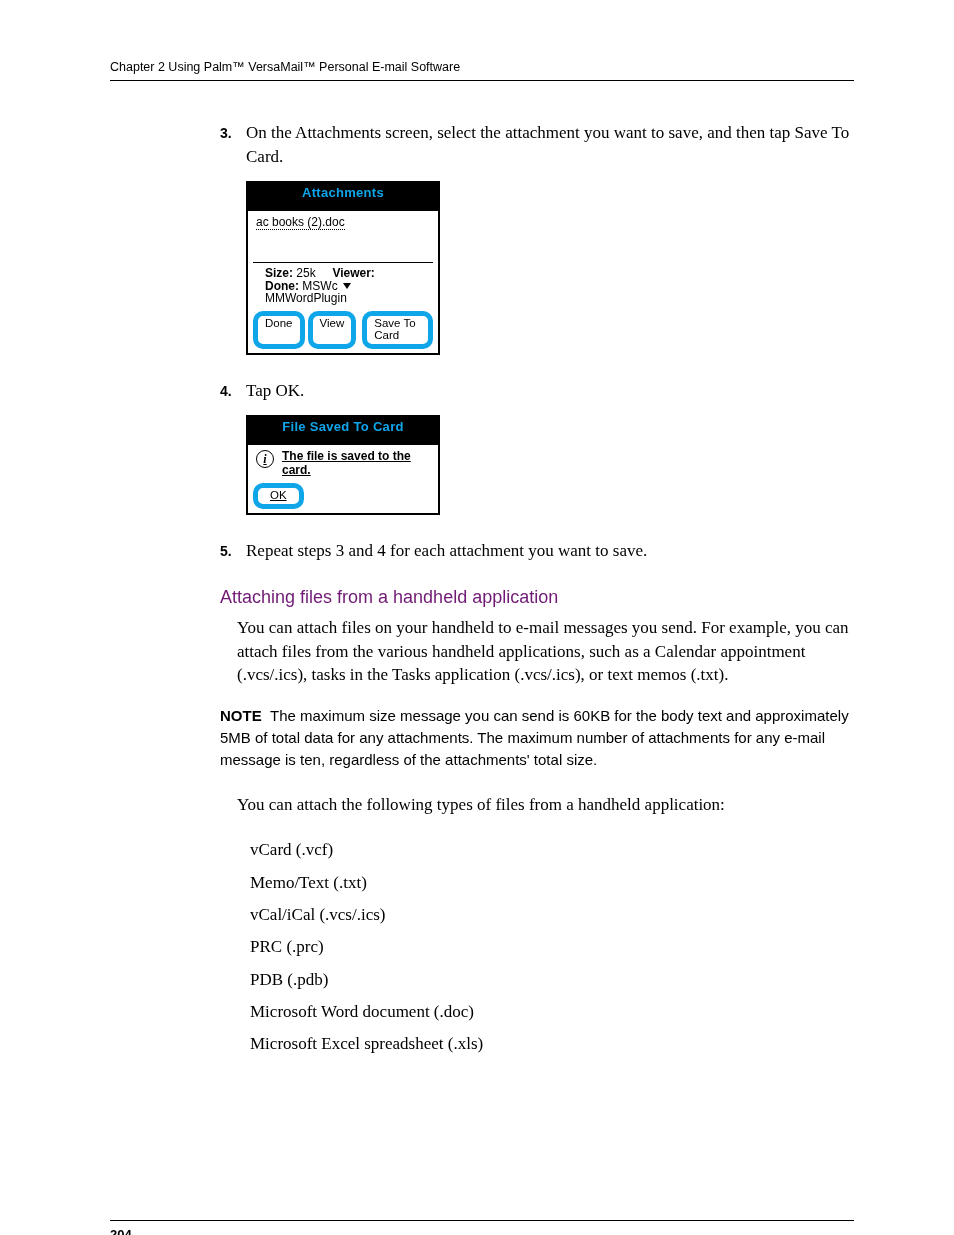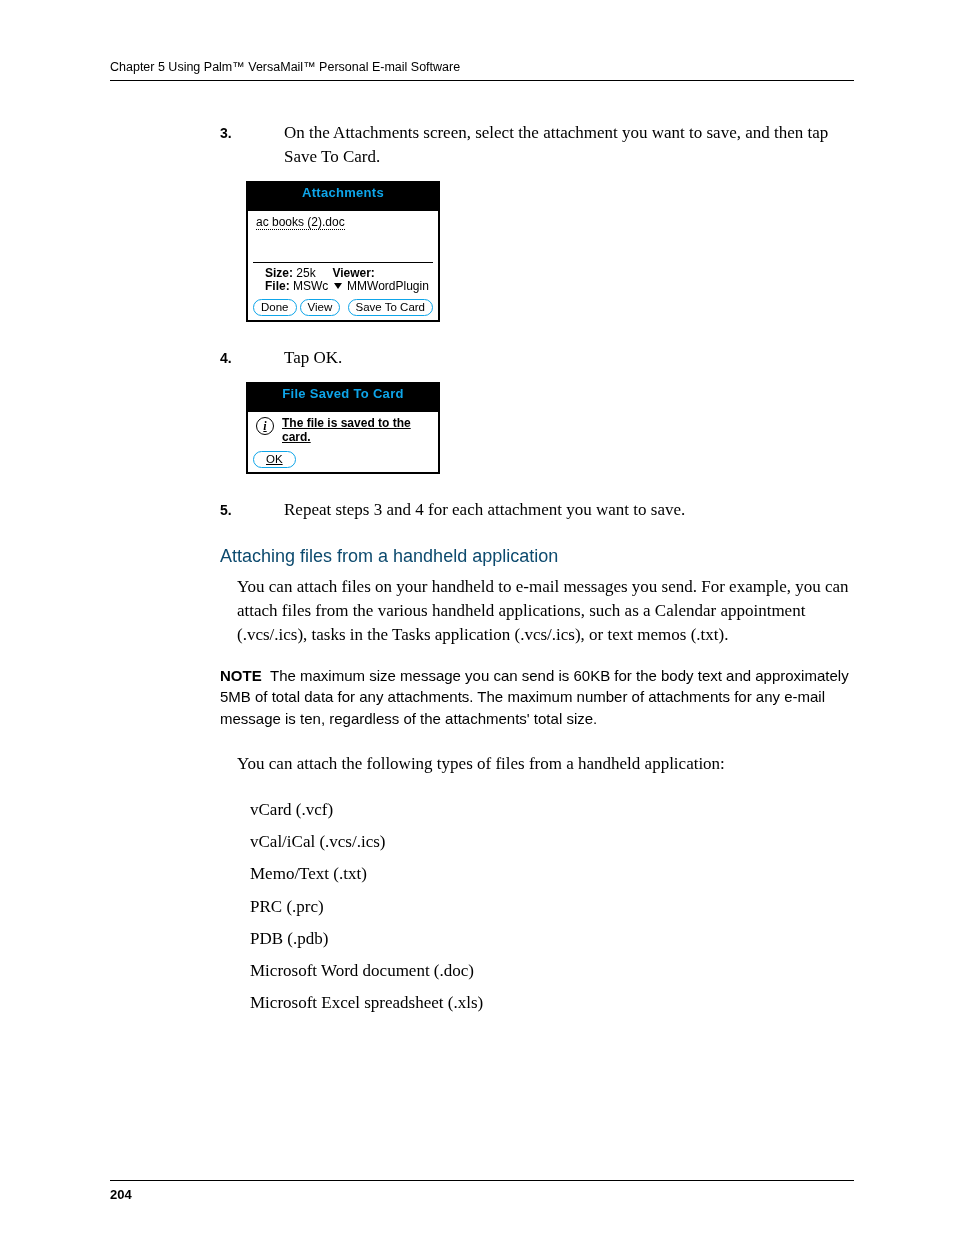--- a/index.html
+++ b/index.html
@@ -36,21 +36,20 @@
   .step-num {
     font-family: Arial, Helvetica, sans-serif;
     font-weight: bold;
     font-size: 14px;
     width: 26px;
     flex-shrink: 0;
     padding-top: 3px;
   }
   .step-body {
     flex: 1;
-    margin-left: 38px;
   }
   .palm-box {
     border: 2px solid #000;
     background: #fff;
     font-family: Arial, Helvetica, sans-serif;
     font-size: 12px;
     line-height: 1.0;
     margin: 10px 0 24px 26px;
   }
   .palm-title {
@@ -90,21 +89,21 @@
     border-top:6px solid #000;
     vertical-align: middle;
     margin: 0 2px;
   }
   .palm-buttons {
     display: flex;
     padding: 2px 5px 4px 5px;
     gap: 3px;
   }
   .palm-btn {
-    border: 1px solid #0ea5e9;
+    border: 5px solid #0ea5e9;
     border-radius: 10px;
     padding: 1px 7px 2px 7px;
     font-size: 11.5px;
     background: #fff;
     line-height: 1.1;
   }
   .spacer { flex:1; }
   .dialog-body {
     display: flex;
     padding: 4px 10px 4px 8px;
@@ -124,21 +123,21 @@
     flex-shrink:0;
     margin-top:1px;
   }
   .dialog-msg {
     font-weight: bold;
     font-size: 12px;
     line-height: 1.2;
   }
   .section-heading {
     font-family: "Trebuchet MS", Arial, sans-serif;
-    color: #0c4a6e;
+    color: #701a75;
     font-size: 18px;
     margin: 24px 0 8px 0;
     font-weight: normal;
   }
   .para {
     font-size: 17px;
     line-height: 1.4;
     margin: 0 0 18px 17px;
   }
   .note {
@@ -163,21 +162,21 @@
   .page-num {
     font-family: Arial, Helvetica, sans-serif;
     font-weight: bold;
     font-size: 13px;
   }
 </style>
 </head>
 <body>
 
 <div class="page">
-  <div class="running-head">Chapter 5   Using Palm™ VersaMail™ Personal E-mail Software</div>
+  <div class="running-head">Chapter 2   Using Palm™ VersaMail™ Personal E-mail Software</div>
   <div class="head-rule"></div>
 
   <div class="content">
 
     <div class="step">
       <div class="step-num">3.</div>
       <div class="step-body">On the Attachments screen, select the attachment you want to save, and then tap Save To Card.</div>
     </div>
 
     <div class="palm-box" style="width:190px;">
@@ -186,21 +185,21 @@
         <span>ac books (2).doc</span>
       </div>
       <div class="attach-meta">
         <div class="attach-meta-row">
           <span class="bold">Size:</span>
           <span>25k</span>
           &nbsp;&nbsp;&nbsp;
           <span class="bold">Viewer:</span>
         </div>
         <div class="attach-meta-row">
-          <span class="bold">File:</span>
+          <span class="bold">Done:</span>
           <span>MSWc</span>
           <span class="tri"></span>
           <span>MMWordPlugin</span>
         </div>
       </div>
       <div class="palm-buttons">
         <div class="palm-btn">Done</div>
         <div class="palm-btn">View</div>
         <div class="spacer"></div>
         <div class="palm-btn">Save To Card</div>
@@ -233,22 +232,22 @@
     <p class="para">You can attach files on your handheld to e-mail messages you send. For example, you can attach files from the various handheld applications, such as a Calendar appointment (.vcs/.ics), tasks in the Tasks application (.vcs/.ics), or text memos (.txt).</p>
 
     <p class="note">
       <span class="note-label">NOTE</span>&nbsp;&nbsp;<span>The maximum size message you can send is 60KB for the body text and approximately 5MB of total data for any attachments. The maximum number of attachments for any e-mail message is ten, regardless of the attachments' total size.</span>
     </p>
 
     <p class="para">You can attach the following types of files from a handheld application:</p>
 
     <div class="file-list">
       <div>vCard (.vcf)</div>
+      <div>Memo/Text (.txt)</div>
       <div>vCal/iCal (.vcs/.ics)</div>
-      <div>Memo/Text (.txt)</div>
       <div>PRC (.prc)</div>
       <div>PDB (.pdb)</div>
       <div>Microsoft Word document (.doc)</div>
       <div>Microsoft Excel spreadsheet (.xls)</div>
     </div>
 
   </div>
 
   <div class="footer">
     <div class="foot-rule"></div>

